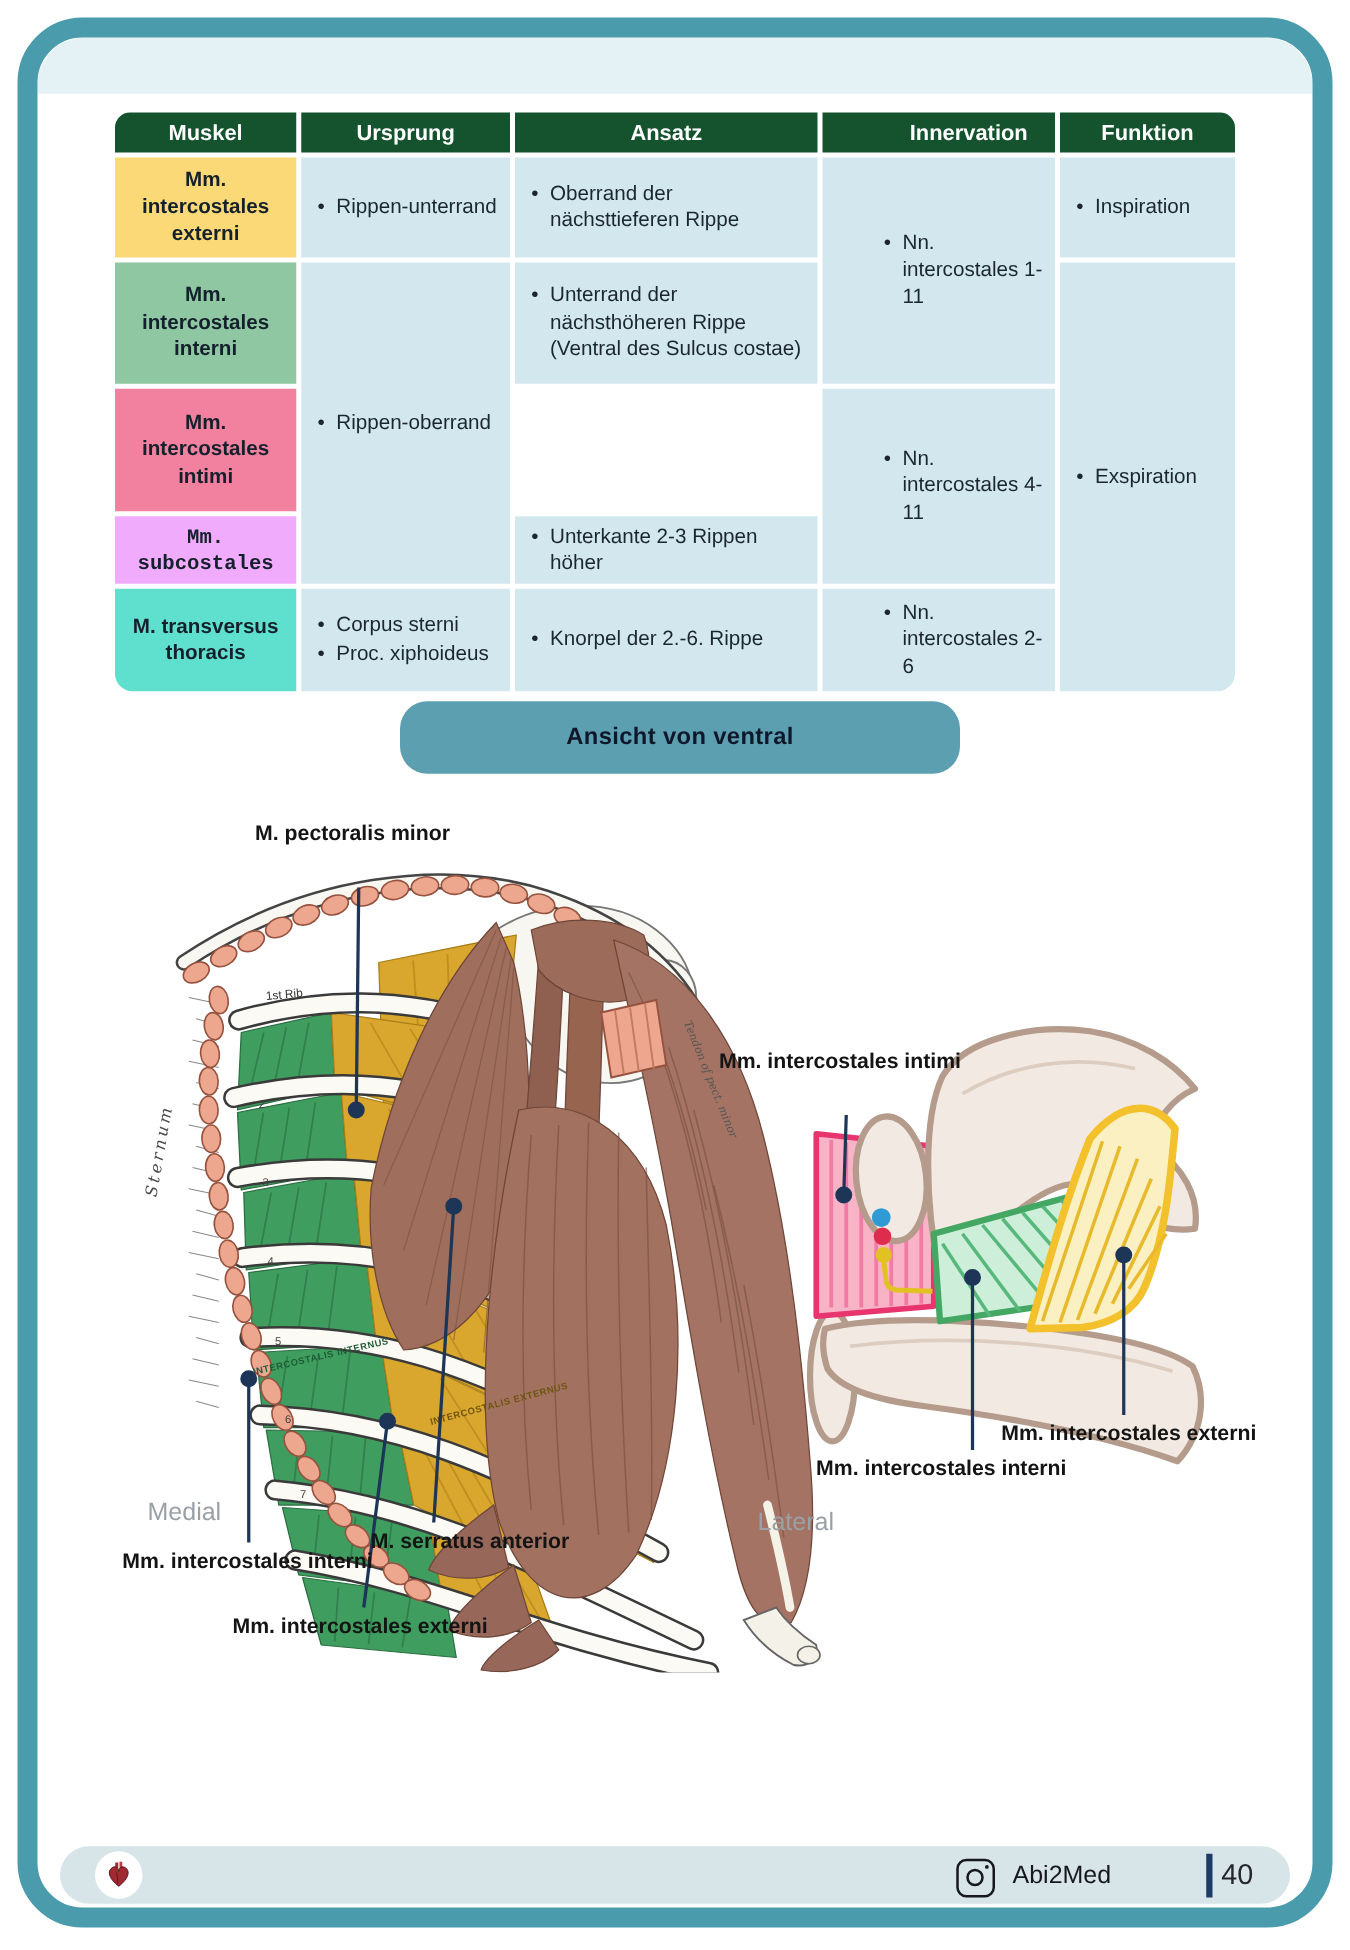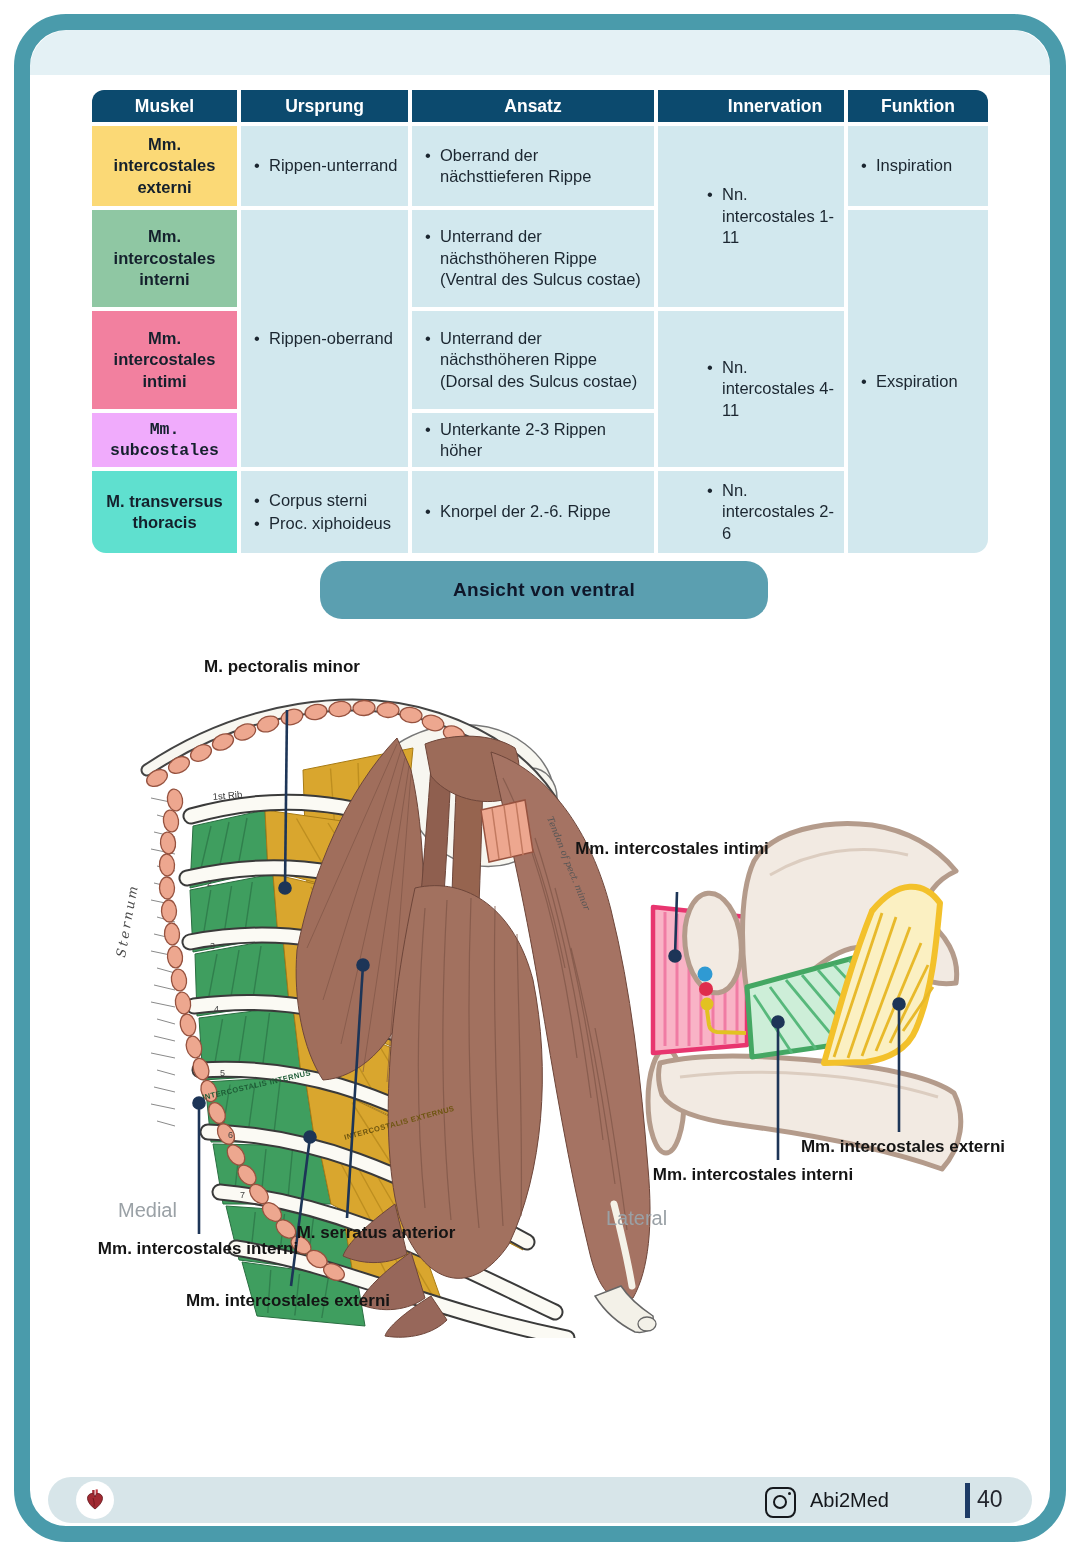--- a/index.html
+++ b/index.html
@@ -10,21 +10,21 @@
          border-radius:52px;pointer-events:none;z-index:10;}
   
   .title-band{position:absolute;left:30px;top:30px;width:1020px;height:45px;background:#e4f1f5;
               border-radius:38px 38px 0 0;z-index:1;}
   .page-title{position:absolute;left:112px;top:33px;font-size:27px;font-weight:800;color:#101317;
               letter-spacing:.2px;}
   
   .muscle-table{position:absolute;left:92px;top:90px;z-index:2;display:grid;
     grid-template-columns:145px 167px 242px 186px 140px;
     grid-template-rows:32px 80px 97px 98px 54px 82px;gap:4px;}
-  .th{background:#0c4a6e;color:#fff;font-weight:700;font-size:17.5px;display:flex;
+  .th{background:#14532d;color:#fff;font-weight:700;font-size:17.5px;display:flex;
       align-items:center;justify-content:center;}
   .th.first{border-top-left-radius:12px;} .th.last{border-top-right-radius:12px;}
   .td{background:#d2e8ee;display:flex;align-items:center;padding:6px 8px 6px 12px;
       font-size:16.5px;line-height:1.3;color:#1b2630;}
   .tm{font-weight:700;justify-content:center;text-align:center;padding:4px 6px;color:#14202c;}
   .m1{background:#fbd976;} .m2{background:#8fc7a3;} .m3{background:#f2809f;}
   .m4{background:#f0abfc;font-family:Liberation Mono, monospace;} .m5{background:#5fe0cf;border-bottom-left-radius:14px;}
   .c1{grid-column:1;} .c2{grid-column:2;} .c3{grid-column:3;} .c4{grid-column:4;padding-left:48px;} .c5{grid-column:5;}
   .r1{grid-row:1;} .r2{grid-row:2;} .r3{grid-row:3;} .r4{grid-row:4;} .r5{grid-row:5;} .r6{grid-row:6;}
   .rs34{grid-row:3/6;} .rs23{grid-row:2/4;} .rs45{grid-row:4/6;} .rs26{grid-row:3/7;border-bottom-right-radius:14px;}
@@ -97,25 +97,20 @@
     </div>
 
     <div class="td r2 c3">
       <ul class="blist">
           <li>Oberrand der nächsttieferen Rippe</li>
         </ul>
     </div>
     <div class="td r3 c3">
       <ul class="blist">
           <li>Unterrand der nächsthöheren Rippe (Ventral des Sulcus costae)</li>
-        </ul>
-    </div>
-    <div class="td r4 c3">
-      <ul class="blist">
-          <li>Unterrand der nächsthöheren Rippe (Dorsal des Sulcus costae)</li>
         </ul>
     </div>
     <div class="td r5 c3">
       <ul class="blist">
           <li>Unterkante 2-3 Rippen höher</li>
         </ul>
     </div>
     <div class="td r6 c3">
       <ul class="blist">
           <li>Knorpel der 2.-6. Rippe</li>

